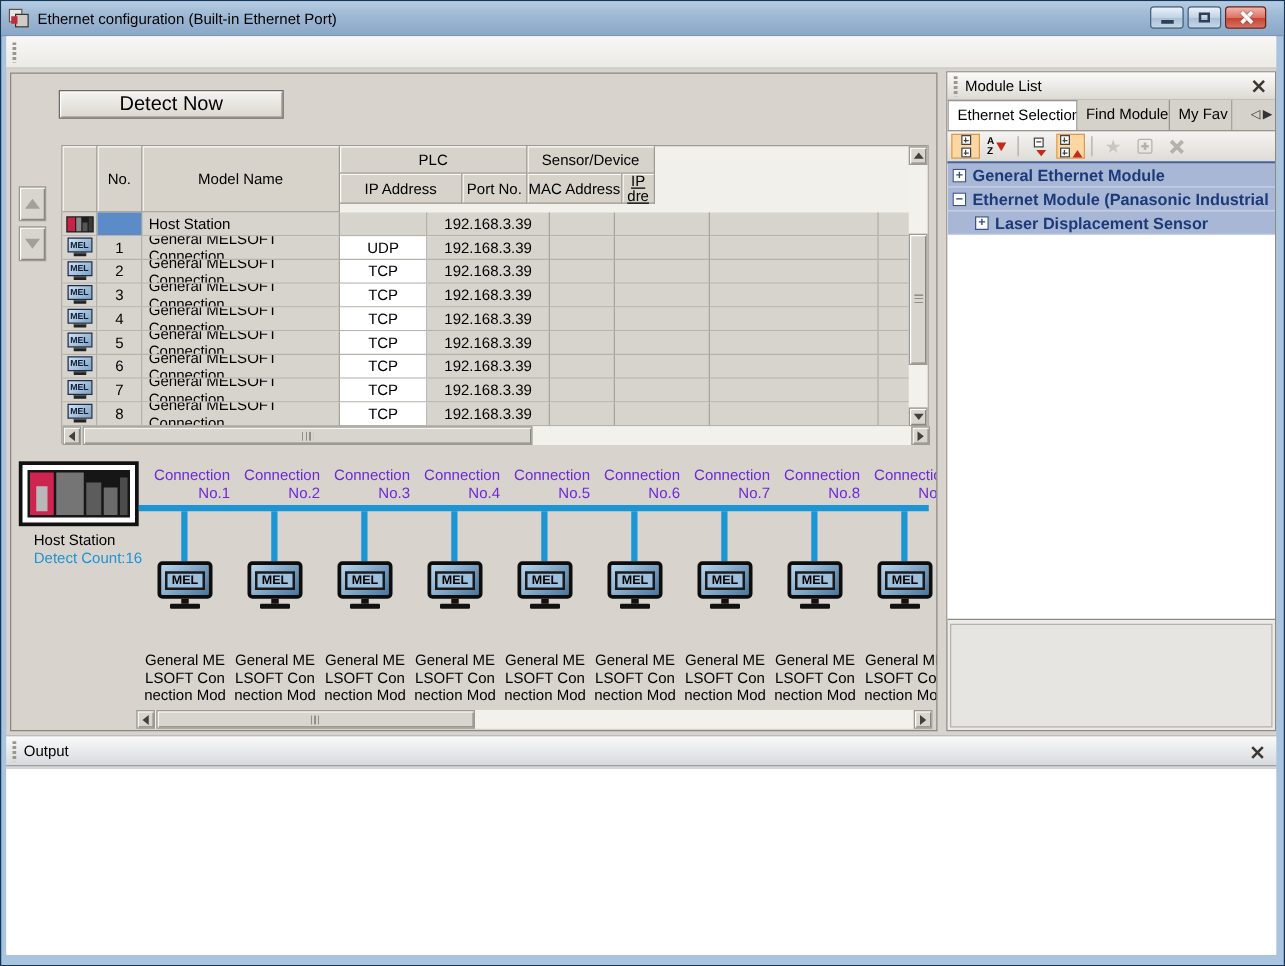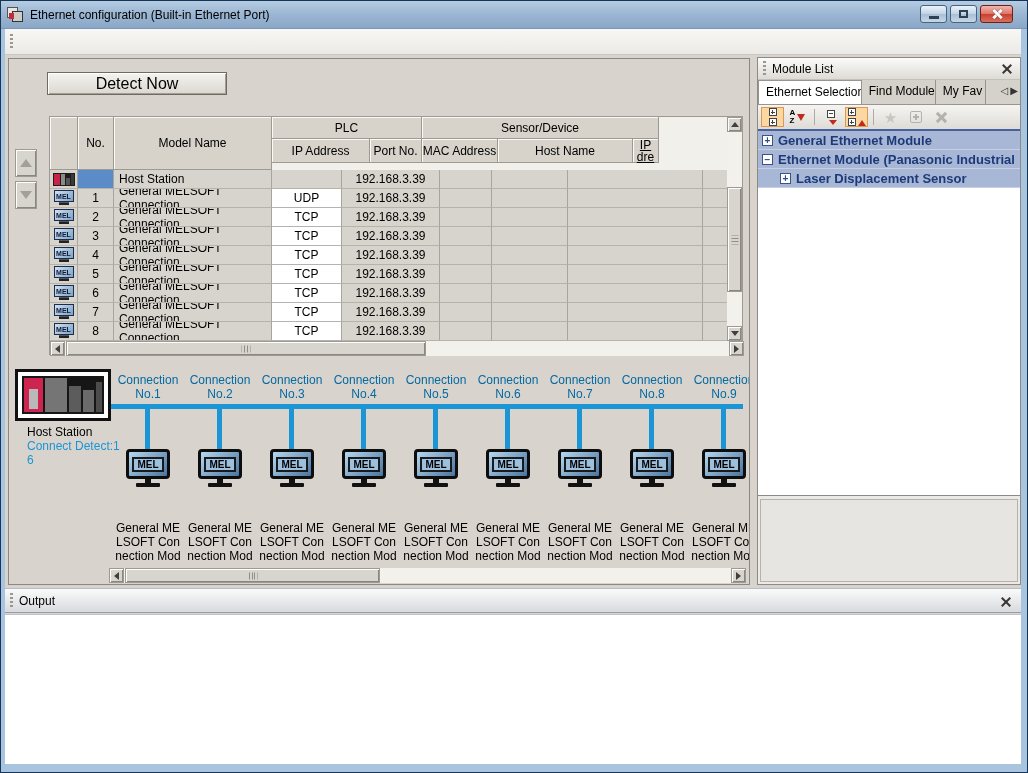--- a/index.html
+++ b/index.html
@@ -107,21 +107,21 @@
   .hb-g1 { width:24px; background:#757575; margin-left:2px; }
   .hb-g2 { width:13px; background:#5c5c5c; margin-left:2px; margin-top:8px; }
   .hb-g3 { width:12px; background:#6b6b6b; margin-left:2px; margin-top:12px; }
   .hb-g4 { width:6px; background:#4c4c4c; margin-left:2px; margin-top:4px; }
   .host-label { position:absolute; left:18px; top:366px; width:100px; color:#000; }
   .host-count { position:absolute; left:18px; top:380px; width:93px; color:#1b95d4; word-break:break-all; line-height:14px; }
   .conn-col { position:absolute; top:314px; width:72px; }
   .conn-col:nth-child(1){left:103px;} .conn-col:nth-child(2){left:175px;} .conn-col:nth-child(3){left:247px;}
   .conn-col:nth-child(4){left:319px;} .conn-col:nth-child(5){left:391px;} .conn-col:nth-child(6){left:463px;}
   .conn-col:nth-child(7){left:535px;} .conn-col:nth-child(8){left:607px;} .conn-col:nth-child(9){left:679px;}
-  .conn-label { text-align:center; color:#0369a1; line-height:14px; }
+  .conn-label { text-align:right; color:#6d28d9; line-height:14px; }
   .drop-line { position:absolute; left:calc(50% - 3px); top:36px; width:5px; height:40px; background:#1b95d4; }
   .monitor { position:absolute; top:76px; left:calc(50% - 22px); width:44px; }
   .mon-frame { width:44px; height:30px; border:3px solid #0d0d0d; border-radius:4px;
                background:linear-gradient(135deg,#b7d7ee,#49759f); display:flex; align-items:center; justify-content:center; }
   .mon-label { width:32px; height:15px; background:#9cc0de; border:2px solid #1a1a1a; color:#000;
                font-weight:bold; font-size:10px; display:flex; align-items:center; justify-content:center; }
   .mon-neck { width:6px; height:4px; background:#111; margin:0 auto; }
   .mon-base { width:24px; height:4px; background:#111; margin:0 auto; border-radius:1px; }
   .dev-name { position:absolute; top:148px; left:0; width:72px; text-align:center; white-space:pre-line; line-height:14px; color:#000; }
   .diagram-hscroll { left:100px; top:509px; width:637px; height:15px; }
@@ -232,21 +232,20 @@
               <div class="hc gtitle">PLC</div>
               <div class="hrow">
                 <div class="hc c-ip">IP Address</div>
                 <div class="hc c-port">Port No.</div>
               </div>
             </div>
             <div class="hgroup">
               <div class="hc gtitle">Sensor/Device</div>
               <div class="hrow">
                 <div class="hc c-mac">MAC Address</div>
-                <div class="hc c-host">Host Name</div>
                 <div class="hc c-ip2 pre">IP
 dre</div>
               </div>
             </div>
           </div>
           <div class="tbody">
               <div class="trow row-host">
     <div class="cell c-icon">
       <div class="host-mini">
         <div class="hm-red"></div>
@@ -433,21 +432,21 @@
       <div class="host-box">
         <div class="hb-inner">
           <div class="hb-red"></div>
             <div class="hb-g1"></div>
             <div class="hb-g2"></div>
             <div class="hb-g3"></div>
             <div class="hb-g4"></div>
         </div>
       </div>
       <div class="host-label">Host Station</div>
-      <div class="host-count">Connect Detect:16</div>
+      <div class="host-count">Detect Count:16</div>
       <div>
           <div class="conn-col">
     <div class="conn-label">
       <div>Connection</div>
       <div>No.1</div>
     </div>
     <div class="drop-line"></div>
     <div class="monitor">
       <div class="mon-frame">
                 <div class="mon-label">MEL</div>

